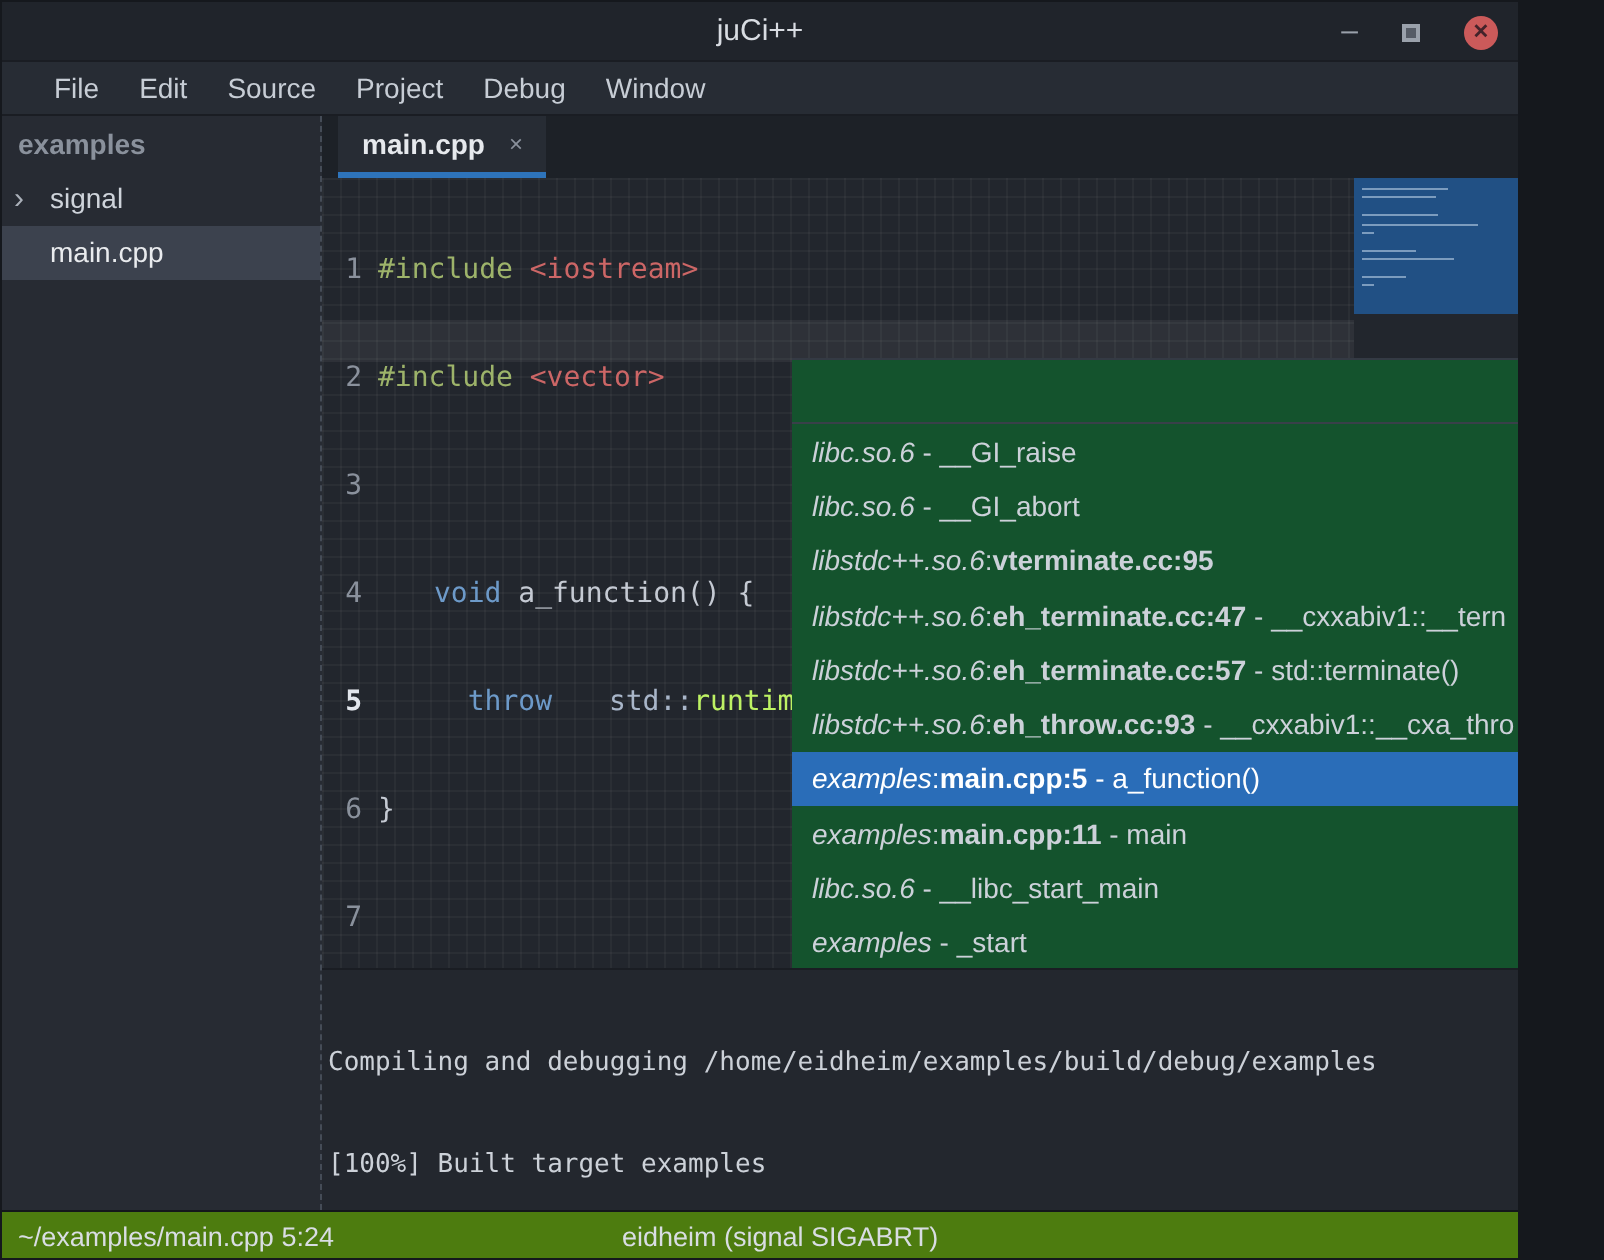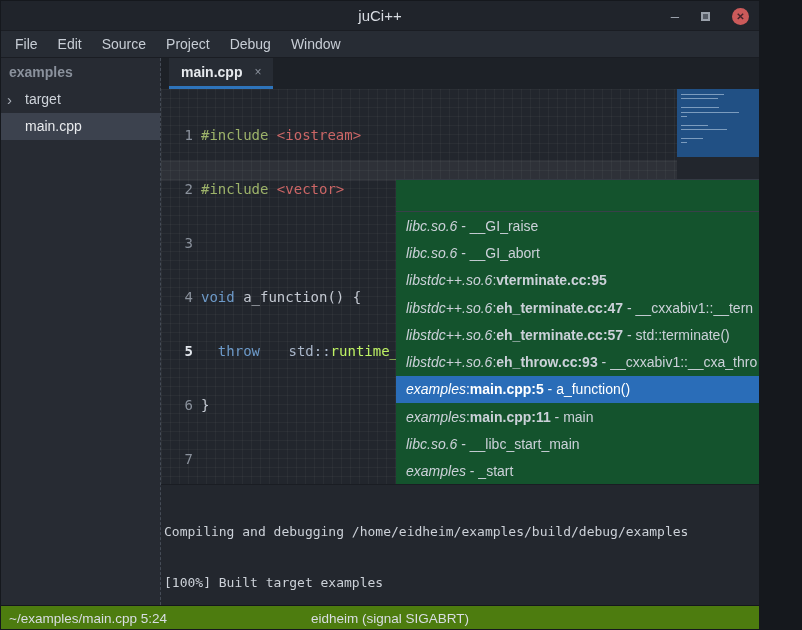--- a/index.html
+++ b/index.html
@@ -22,21 +22,21 @@
   }
   .btn-min { color:#9aa1ab; font-size:15px; line-height:10px; cursor:default; }
   .btn-restore { width:9px; height:9px; border:2px solid #9aa1ab; background:#565c66; }
   .btn-close {
     width:17px; height:17px; border-radius:50%; background:#cb5a5a;
     color:#43232a; font-size:10px; font-weight:bold; text-align:center; line-height:17px;
   }
   
   .menubar {
     height:27px; background:#272c34; display:flex; align-items:center;
-    padding-left:4px; border-bottom:1px solid #1a1d23;
+    padding-left:16px; border-bottom:1px solid #1a1d23;
   }
   .menu-item { padding:0 10px; font-size:14px; color:#c7cdd5; }
   
   .body { display:flex; height:547px; }
   
   .sidebar {
     width:160px; background:#272b33; border-right:1px dashed #454c57; flex:none;
   }
   .side-header {
     height:28px; line-height:28px; padding-left:8px;
@@ -60,29 +60,29 @@
   .editor { position:relative; height:395px; background:#22262d; overflow:hidden; }
   .gridzone {
     position:absolute; left:0; top:0; width:560px; height:100%;
     background-image:
       linear-gradient(rgba(255,255,255,0.035) 1px, transparent 1px),
       linear-gradient(90deg, rgba(255,255,255,0.035) 1px, transparent 1px);
     background-size:9px 9px; z-index:0;
   }
   .cur-line-hl { position:absolute; left:0; top:71px; width:560px; height:21px;
     background:rgba(255,255,255,0.055); z-index:1; }
-  .code { position:absolute; left:16px; top:1px; z-index:2;
+  .code { position:absolute; left:4px; top:1px; z-index:2;
     font-family:"DejaVu Sans Mono", monospace; font-size:14px; line-height:18px;
     white-space:pre; }
   .cl { height:18px; }
   .ln { display:inline-block; width:24px; padding-right:8px; text-align:right; color:#8a919c; }
   .ln.cur { color:#e2e6ec; font-weight:bold; }
   .tk-preproc { color:#9db36a; }
   .tk-string  { color:#cc6666; }
-  .tk-kw      { color:#6d9ac9; }
+  .tk-kw      { color:#6d9ac9;margin-left:28px; }
   .tk-ns      { color:#a9b6c9;margin-left:20px; }
   .tk-type    { color:#bef264; font-weight:normal; }
   .tk-plain   { color:#c5cad3; }
   .caret { display:inline-block; width:1px; height:15px; background:#f2f4f8;
     vertical-align:-2px; }
   
   .minimap-col { position:absolute; right:0; top:0; width:82px; height:100%;
     background:#22262d; z-index:3; }
   .minimap-view { width:100%; height:68px; background:#215084; padding:5px 4px 0 4px; }
   .mm-line { height:1px; margin-bottom:3.4px; background:rgba(200,218,238,0.55); }
@@ -137,21 +137,21 @@
     <span class="menu-item">Debug</span>
     <span class="menu-item">Window</span>
   </div>
 
   <div class="body">
 
     <div class="sidebar">
       <div class="side-header">examples</div>
       <div class="side-item has-chevron">
         <span class="chevron">›</span>
-        <span>target</span>
+        <span>signal</span>
       </div>
       <div class="side-item selected">
         <span>main.cpp</span>
       </div>
     </div>
 
     <div class="main">
 
       <div class="tabbar">
         <div class="tab">

